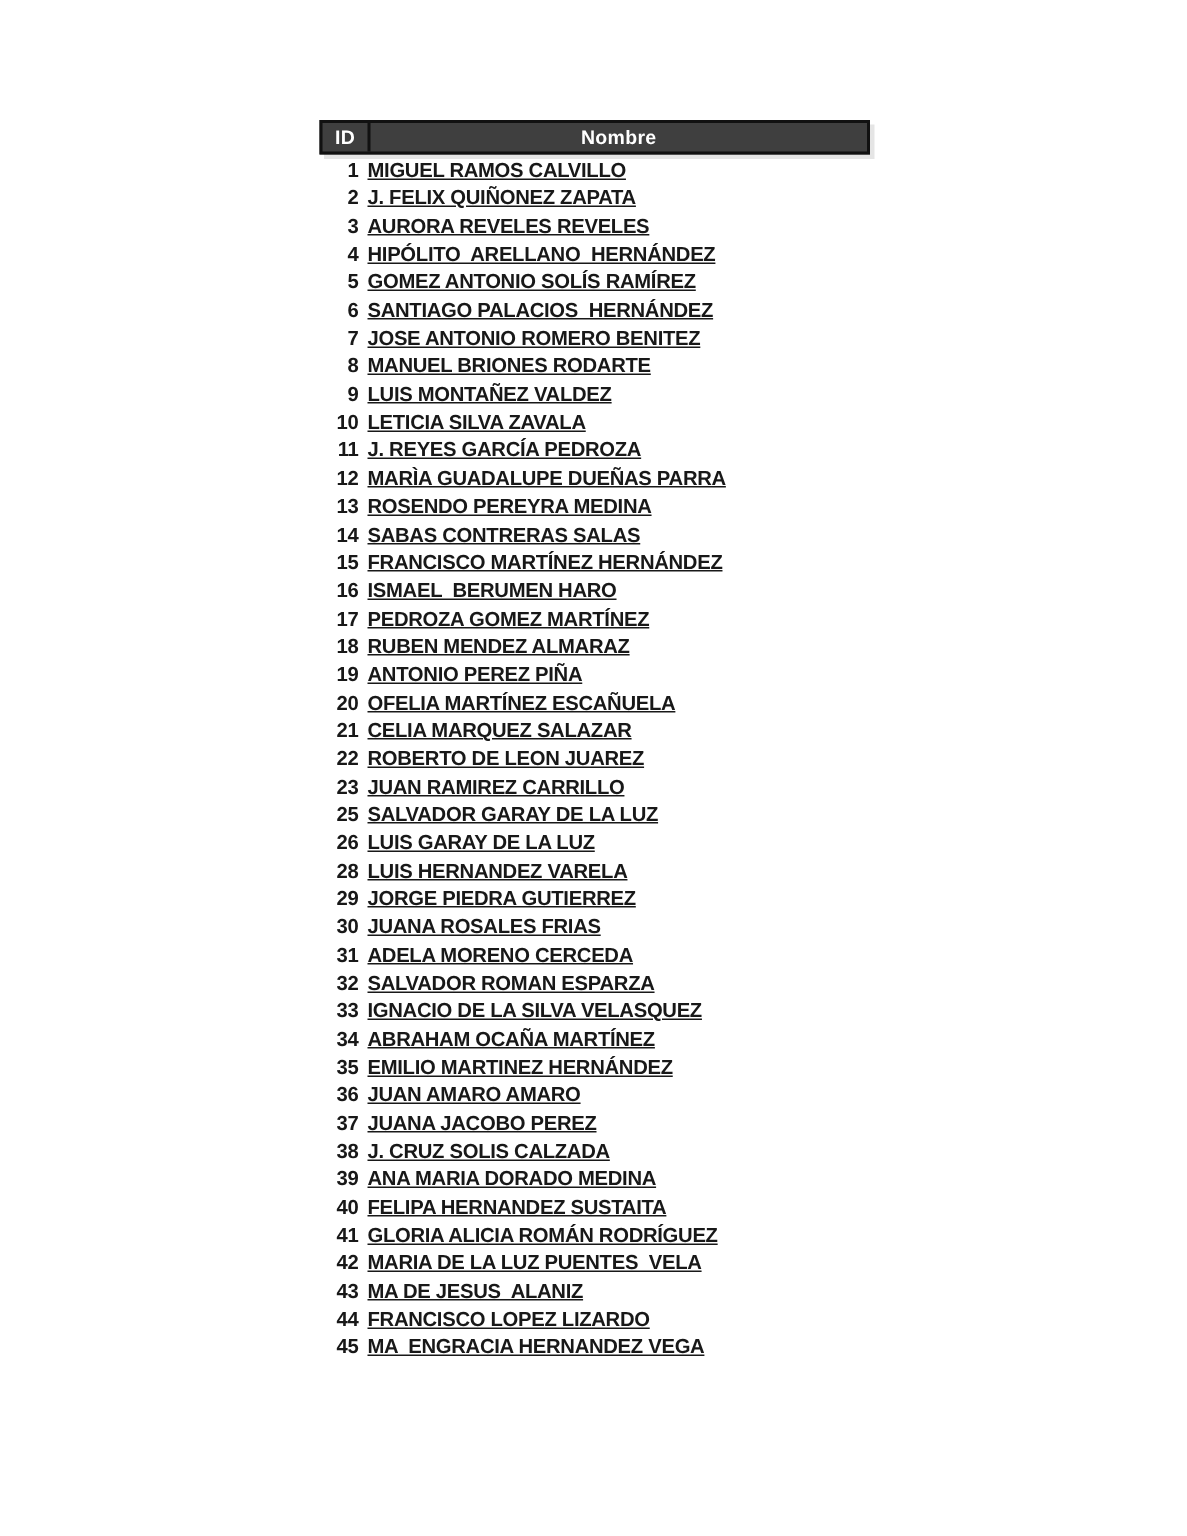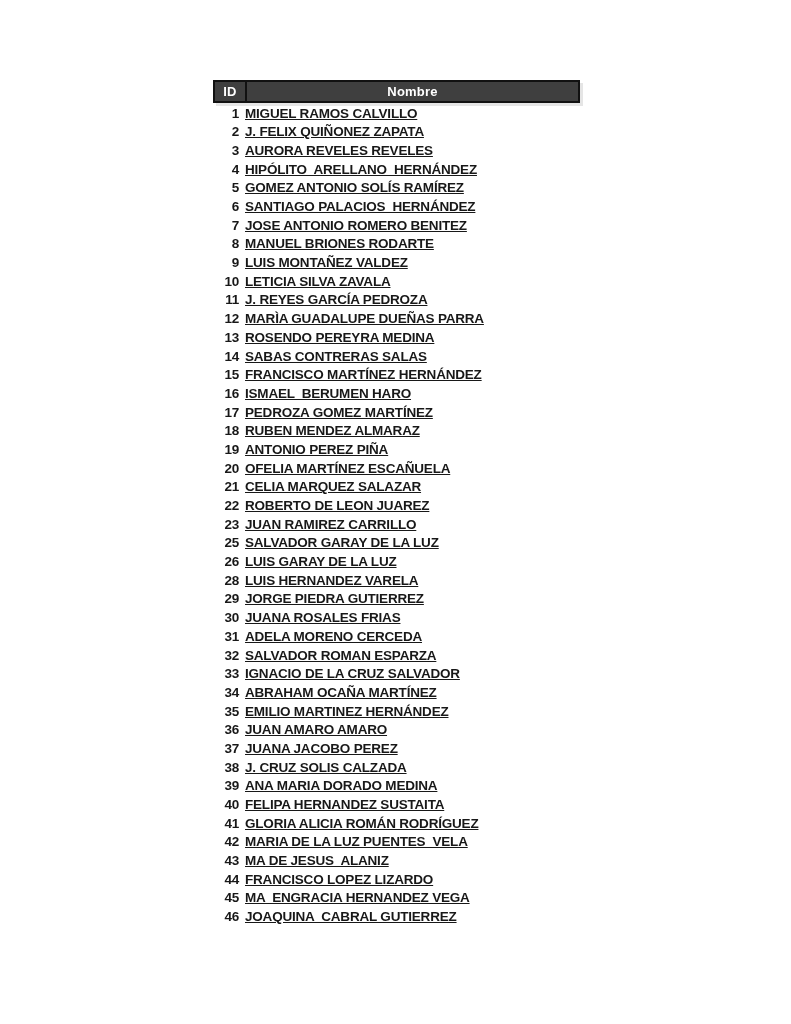--- a/index.html
+++ b/index.html
@@ -240,21 +240,21 @@
           <span class="cell-name">ADELA MORENO CERCEDA</span>
         </div>
 
         <div class="row">
           <span class="cell-id">32</span>
           <span class="cell-name">SALVADOR ROMAN ESPARZA</span>
         </div>
 
         <div class="row">
           <span class="cell-id">33</span>
-          <span class="cell-name">IGNACIO DE LA CRUZ SALVADOR</span>
+          <span class="cell-name">IGNACIO DE LA SILVA VELASQUEZ</span>
         </div>
 
         <div class="row">
           <span class="cell-id">34</span>
           <span class="cell-name">ABRAHAM OCAÑA MARTÍNEZ</span>
         </div>
 
         <div class="row">
           <span class="cell-id">35</span>
           <span class="cell-name">EMILIO MARTINEZ HERNÁNDEZ</span>
@@ -303,20 +303,16 @@
         <div class="row">
           <span class="cell-id">44</span>
           <span class="cell-name">FRANCISCO LOPEZ LIZARDO</span>
         </div>
 
         <div class="row">
           <span class="cell-id">45</span>
           <span class="cell-name">MA  ENGRACIA HERNANDEZ VEGA</span>
         </div>
 
-        <div class="row">
-          <span class="cell-id">46</span>
-          <span class="cell-name">JOAQUINA  CABRAL GUTIERREZ</span>
-        </div>
       </div>
 
   </div>
 </div>
 
 </body></html>

